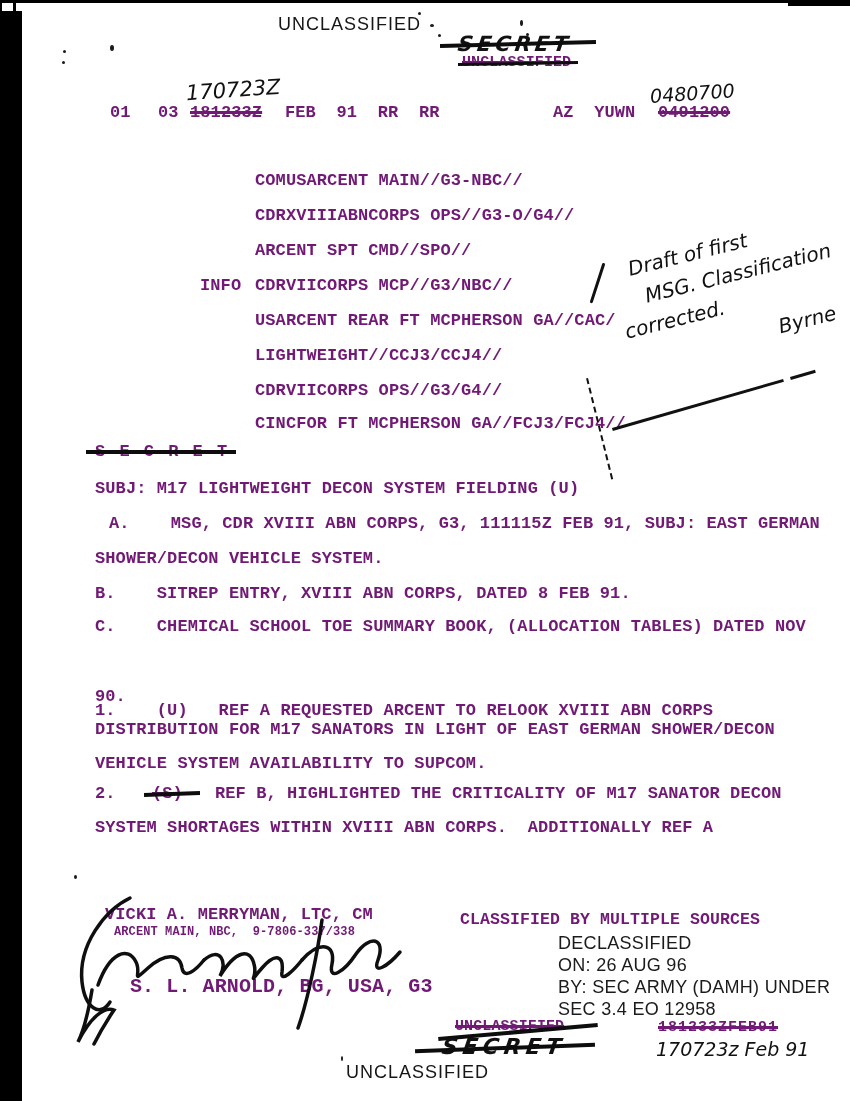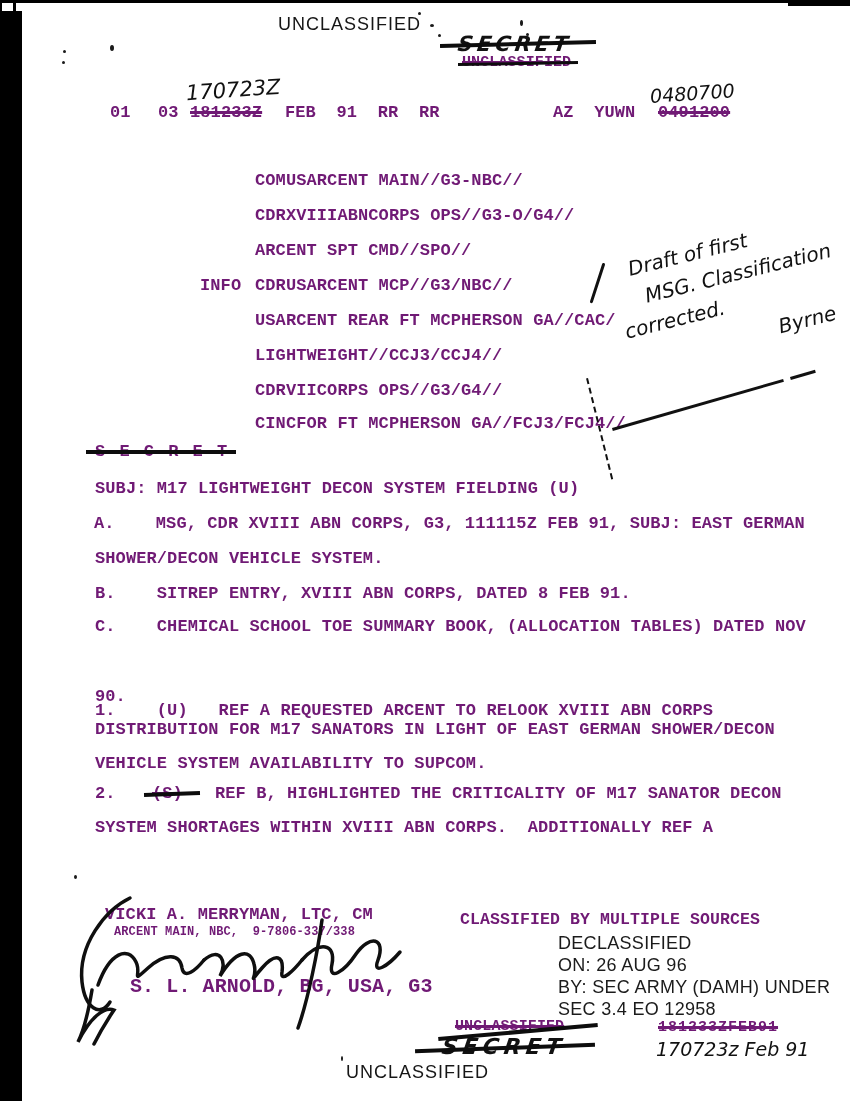--- a/index.html
+++ b/index.html
@@ -86,21 +86,21 @@
   <div class="abs mono" style="left:158px;top:103px;">03</div>
   <div class="abs mono struck" style="left:190px;top:103px;">181233Z</div>
   <div class="abs mono" style="left:285px;top:103px;">FEB  91  RR  RR</div>
   <div class="abs mono" style="left:553px;top:103px;">AZ  YUWN</div>
   <div class="abs mono struck" style="left:658px;top:103px;">0491200</div>
 
   <div class="abs mono" style="left:255px;top:171px;">COMUSARCENT MAIN//G3-NBC//</div>
   <div class="abs mono" style="left:255px;top:206px;">CDRXVIIIABNCORPS OPS//G3-O/G4//</div>
   <div class="abs mono" style="left:255px;top:241px;">ARCENT SPT CMD//SPO//</div>
   <div class="abs mono" style="left:200px;top:276px;">INFO</div>
-  <div class="abs mono" style="left:255px;top:276px;">CDRUSARCENT MCP//G3/NBC//</div>
+  <div class="abs mono" style="left:255px;top:276px;">CDRVIICORPS MCP//G3/NBC//</div>
   <div class="abs mono" style="left:255px;top:311px;">USARCENT REAR FT MCPHERSON GA//CAC/</div>
   <div class="abs mono" style="left:255px;top:346px;">LIGHTWEIGHT//CCJ3/CCJ4//</div>
   <div class="abs mono" style="left:255px;top:381px;">CDRVIICORPS OPS//G3/G4//</div>
   <div class="abs mono" style="left:255px;top:414px;">CINCFOR FT MCPHERSON GA//FCJ3/FCJ4//</div>
 
   <div class="abs" style="left:608px;top:262px;transform:rotate(-14deg);transform-origin:left top;">
     <div class="hand" style="font-size:20px;margin-left:18px;">Draft of first</div>
     <div class="hand" style="font-size:20px;margin-left:28px;margin-top:6px;">MSG. Classification</div>
     <div class="hand" style="font-size:20px;margin-left:0px;margin-top:6px;">corrected.</div>
     <div class="hand" style="font-size:20px;margin-left:150px;margin-top:8px;">Byrne</div>
@@ -108,21 +108,21 @@
 
   <div class="abs" style="left:596px;top:262px;width:2.5px;height:42px;background:#111;transform:rotate(18deg);border-radius:2px;"></div>
   <div class="dashline" style="left:588px;top:378px;width:104px;transform:rotate(76deg);transform-origin:left top;"></div>
   <div class="abs" style="left:612px;top:428px;width:178px;height:2.5px;background:#111;transform:rotate(-16deg);transform-origin:left top;"></div>
   <div class="abs" style="left:790px;top:377px;width:26px;height:2.5px;background:#111;transform:rotate(-16deg);transform-origin:left top;"></div>
 
   <div class="abs mono" style="left:95px;top:442px;letter-spacing:2px;">S E C R E T</div>
   <div class="strikebar" style="left:86px;top:450px;width:150px;height:4px;"></div>
 
   <div class="abs mono" style="left:95px;top:479px;">SUBJ: M17 LIGHTWEIGHT DECON SYSTEM FIELDING (U)</div>
-  <div class="abs mono" style="left:94px;top:514px;">A.    MSG, CDR XVIII ABN CORPS, G3, 111115Z FEB 91, SUBJ: EAST GERMAN</div>
+  <div class="abs mono" style="left:109px;top:514px;">A.    MSG, CDR XVIII ABN CORPS, G3, 111115Z FEB 91, SUBJ: EAST GERMAN</div>
   <div class="abs mono" style="left:95px;top:549px;">SHOWER/DECON VEHICLE SYSTEM.</div>
   <div class="abs mono" style="left:95px;top:584px;">B.    SITREP ENTRY, XVIII ABN CORPS, DATED 8 FEB 91.</div>
   <div class="abs mono" style="left:95px;top:617px;">C.    CHEMICAL SCHOOL TOE SUMMARY BOOK, (ALLOCATION TABLES) DATED NOV</div>
   <div class="abs mono" style="left:95px;top:651px;margin-top:36px;">90.</div>
   <div class="abs mono" style="left:95px;top:685px;margin-top:16px;">1.    (U)   REF A REQUESTED ARCENT TO RELOOK XVIII ABN CORPS</div>
   <div class="abs mono" style="left:95px;top:720px;">DISTRIBUTION FOR M17 SANATORS IN LIGHT OF EAST GERMAN SHOWER/DECON</div>
   <div class="abs mono" style="left:95px;top:754px;">VEHICLE SYSTEM AVAILABILITY TO SUPCOM.</div>
 
   <div class="abs mono" style="left:95px;top:784px;">2.</div>
   <div class="abs mono struck" style="left:152px;top:784px;">(S)</div>

